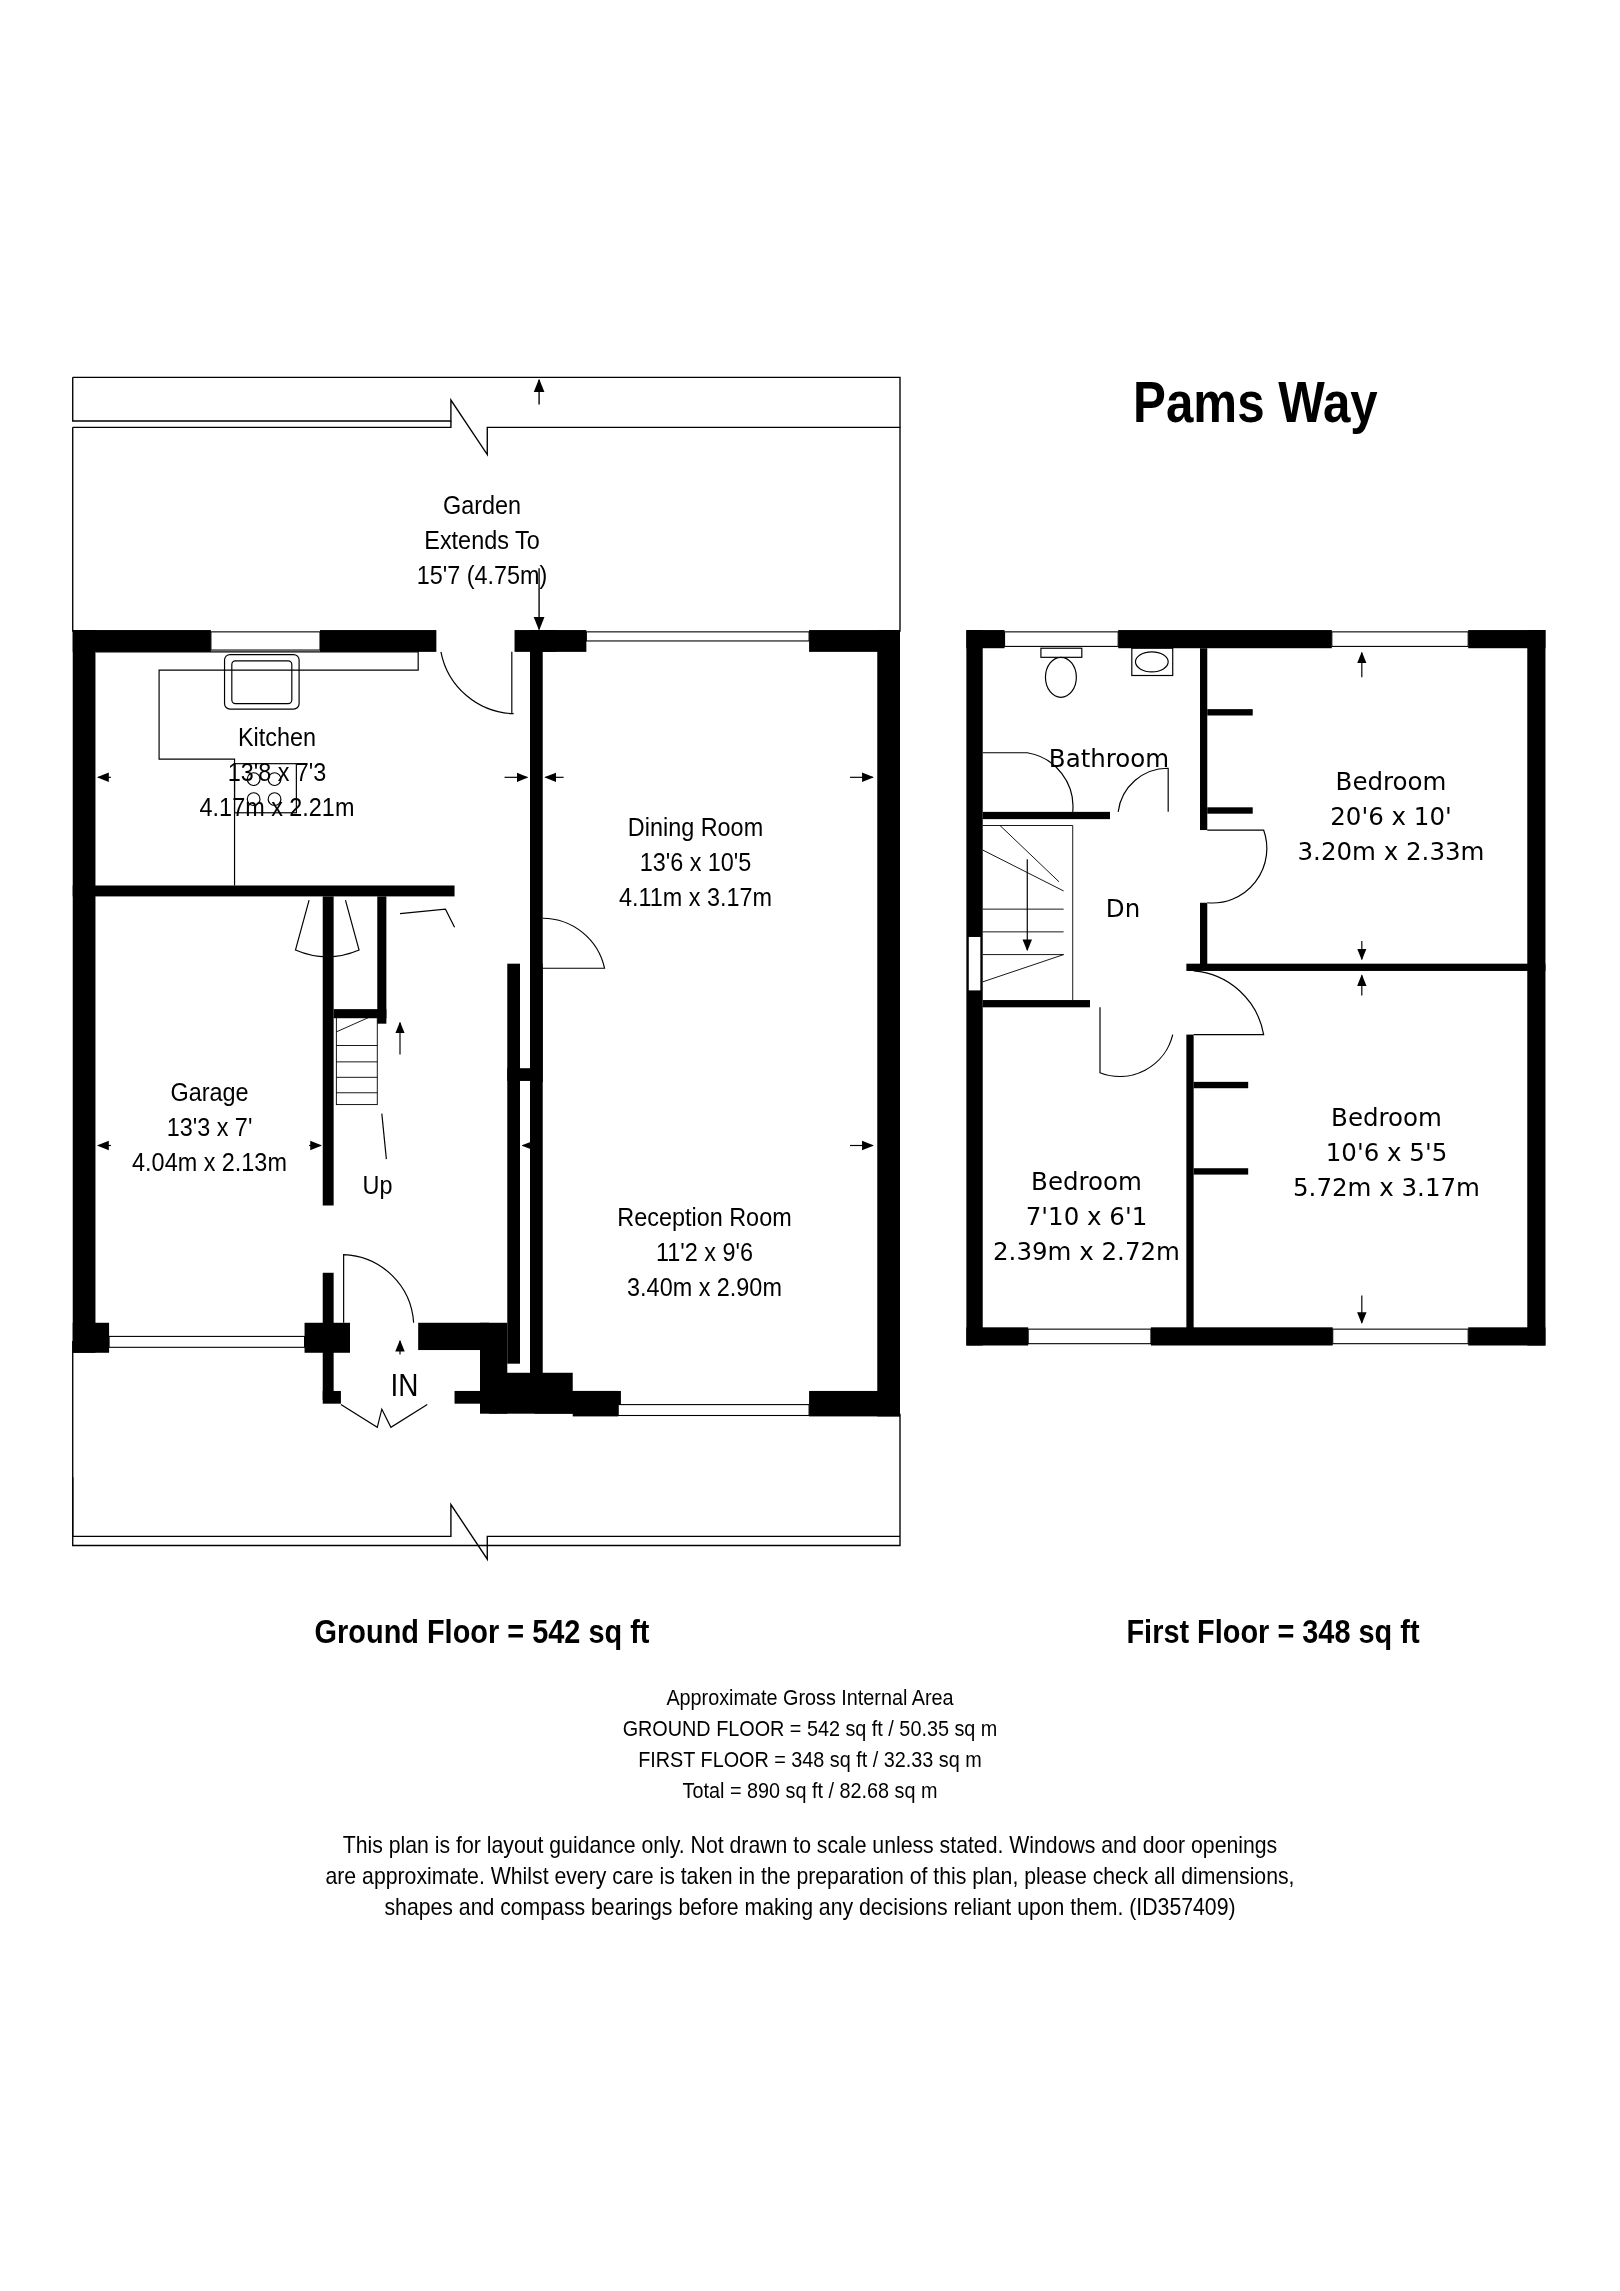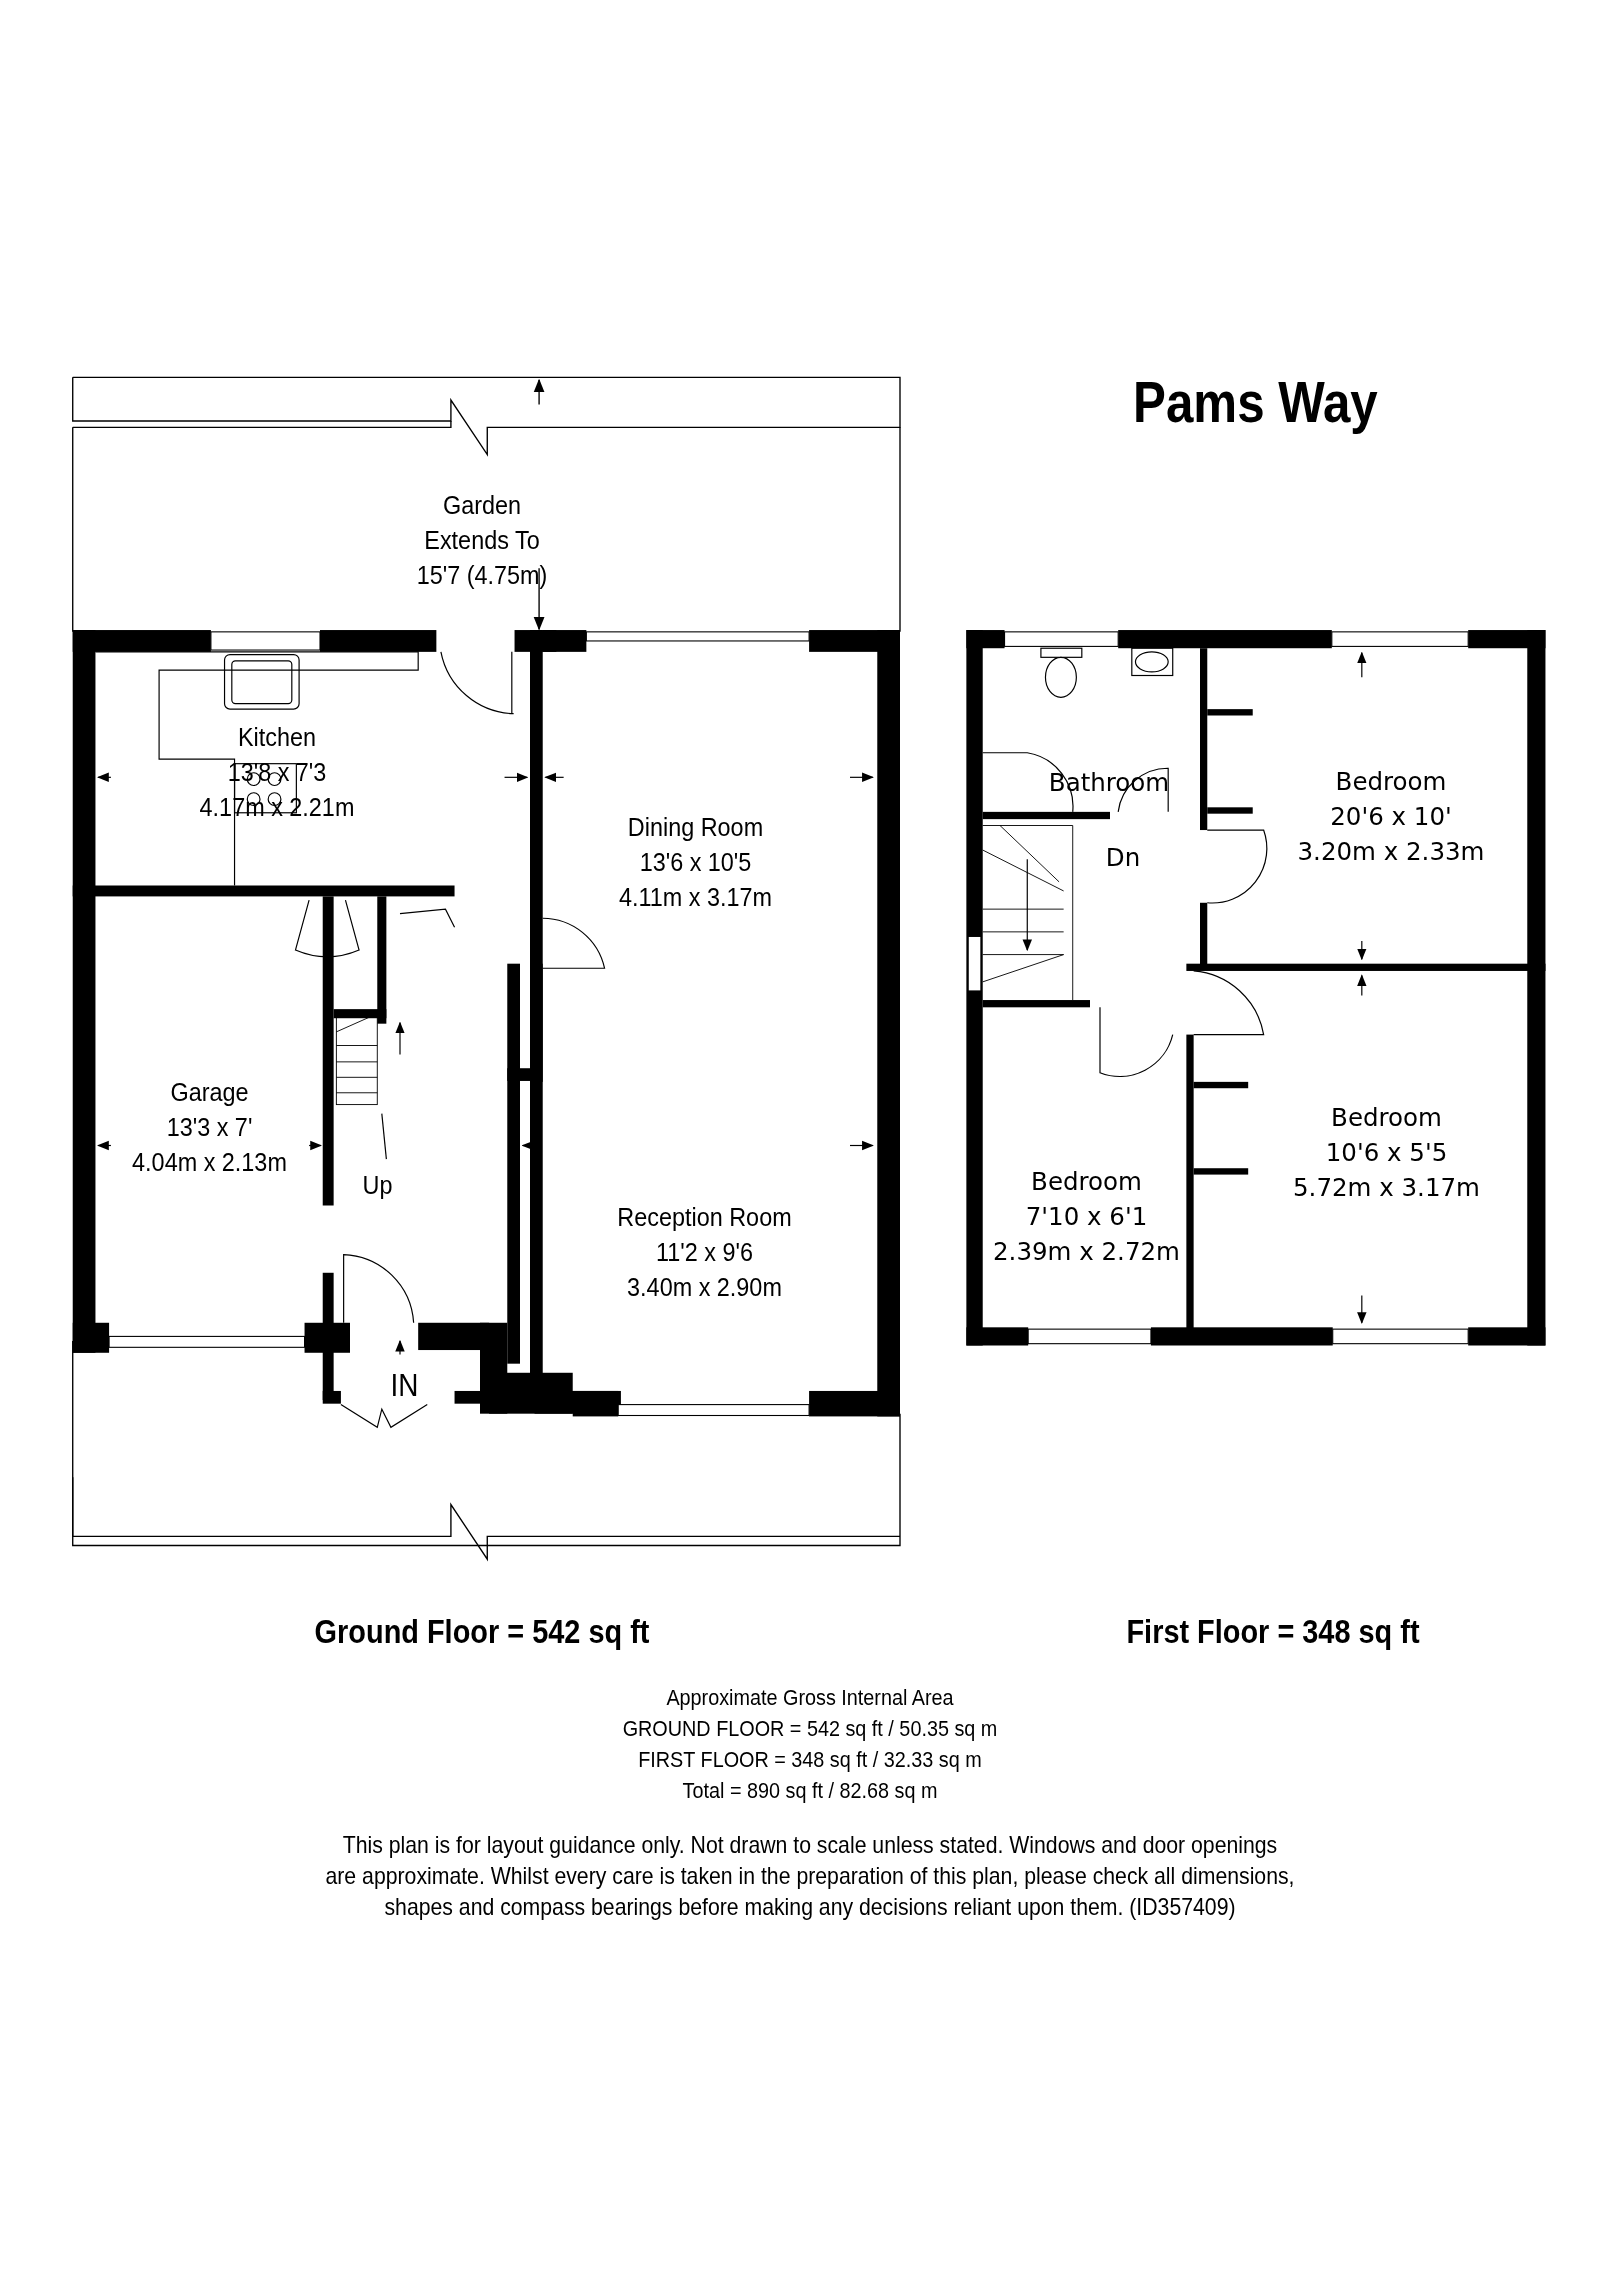--- a/index.html
+++ b/index.html
@@ -212,37 +212,37 @@
   <div>4.04m x 2.13m</div>
 </div>
 <div class="lbl" style="left:582px; top:1200px; width:245px;">
   <div>Reception Room</div>
   <div>11'2 x 9'6</div>
   <div>3.40m x 2.90m</div>
 </div>
 <div class="lbl" style="left:350px; top:1168px; width:55px;">Up</div>
 <div class="lbl" style="left:377px; top:1368px; width:55px; font-size:31px;">IN</div>
 
-<div class="lbl ff" style="left:1027px; top:765px; width:164px;">Bathroom</div>
+<div class="lbl ff" style="left:1027px; top:741px; width:164px;">Bathroom</div>
 <div class="lbl ff" style="left:1291px; top:764px; width:200px;">
   <div>Bedroom</div>
   <div>20'6 x 10'</div>
   <div>3.20m x 2.33m</div>
 </div>
 <div class="lbl ff" style="left:1282px; top:1100px; width:209px;">
   <div>Bedroom</div>
   <div>10'6 x 5'5</div>
   <div>5.72m x 3.17m</div>
 </div>
 <div class="lbl ff" style="left:982px; top:1164px; width:209px;">
   <div>Bedroom</div>
   <div>7'10 x 6'1</div>
   <div>2.39m x 2.72m</div>
 </div>
-<div class="lbl ff" style="left:1091px; top:840px; width:64px;">Dn</div>
+<div class="lbl ff" style="left:1091px; top:891px; width:64px;">Dn</div>
 
 <div class="floor" style="left:273px; top:1612px; width:418px;">Ground Floor = 542 sq ft</div>
 <div class="floor" style="left:1073px; top:1612px; width:400px;">First Floor = 348 sq ft</div>
 
 <div class="area" style="top:1682px;">
   <div>Approximate Gross Internal Area</div>
   <div>GROUND FLOOR = 542 sq ft / 50.35 sq m</div>
   <div>FIRST FLOOR = 348 sq ft / 32.33 sq m</div>
   <div>Total = 890 sq ft / 82.68 sq m</div>
 </div>

